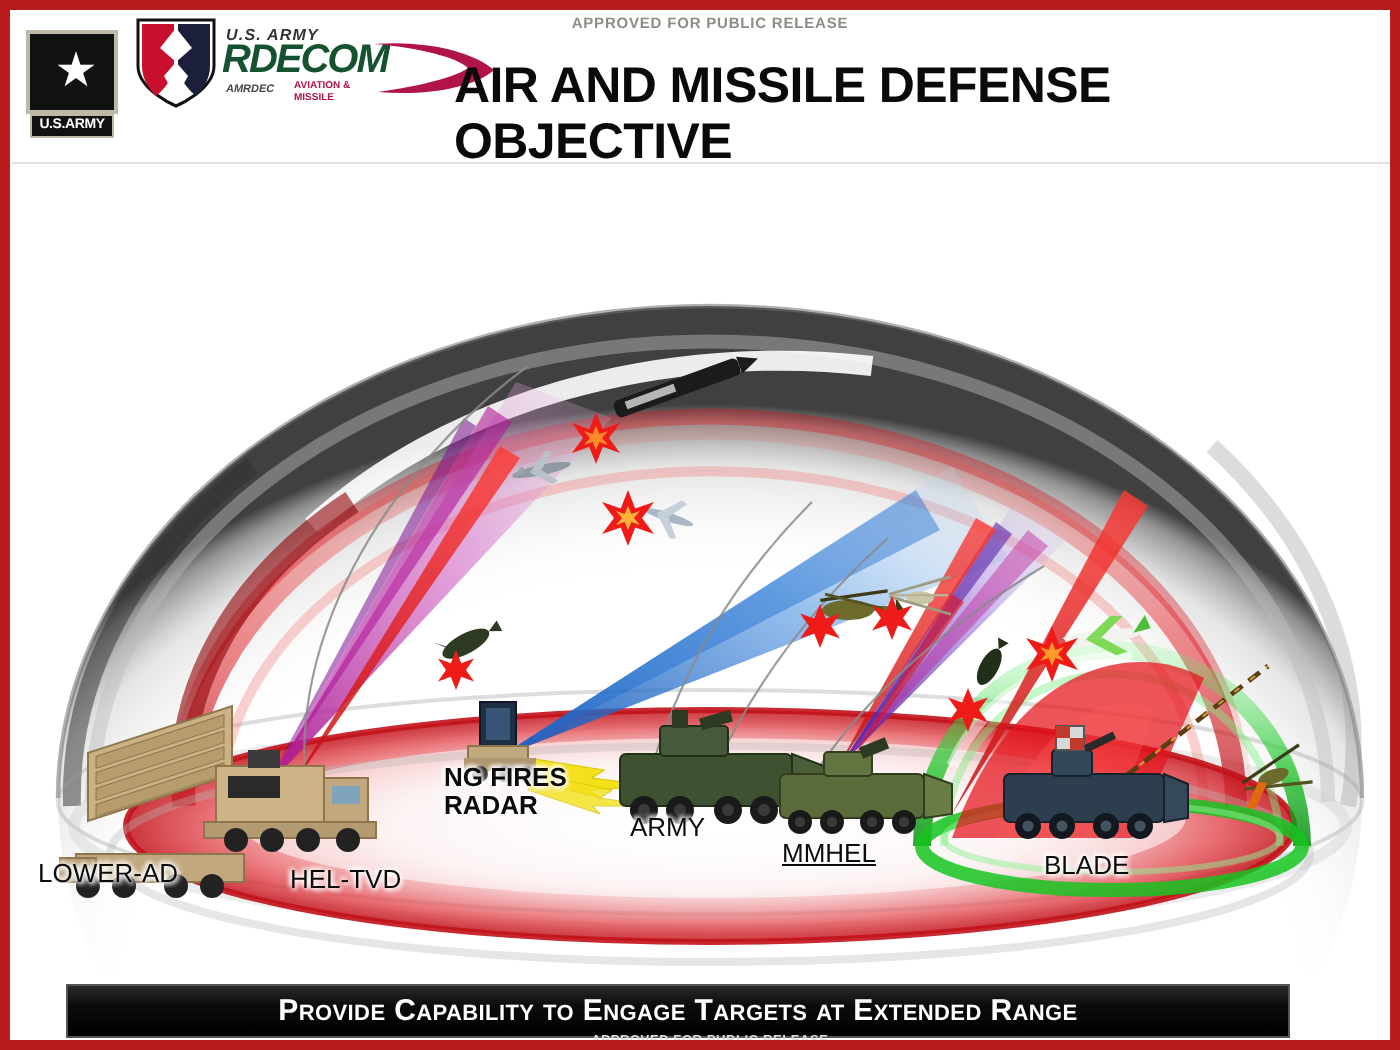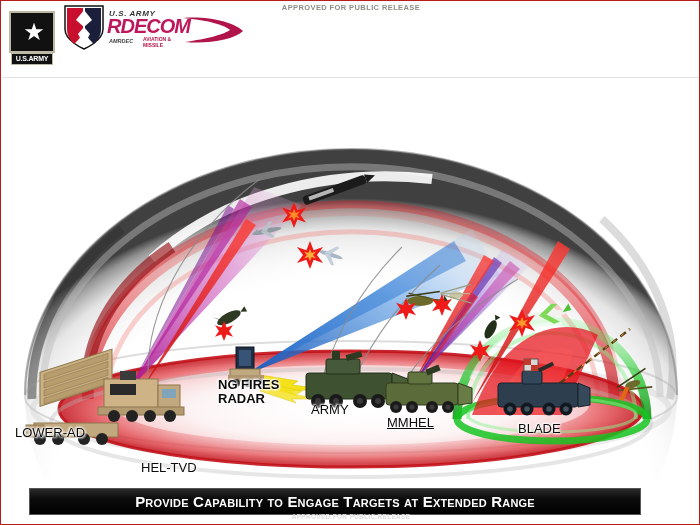--- a/index.html
+++ b/index.html
@@ -1,29 +1,29 @@
 <!DOCTYPE html>
 <html><head>
 <meta charset="utf-8">
 <style>
   html,body{margin:0;padding:0;background:#fff;}
   body{width:700px;height:525px;overflow:hidden;font-family:"Liberation Sans",sans-serif;}
-  #slide{position:relative;width:700px;height:525px;background:#ffffff;box-sizing:border-box;border:1px solid #b91c1c;overflow:hidden;}
+  #slide{position:relative;width:700px;height:525px;background:#ffffff;box-sizing:border-box;border:5px solid #b91c1c;overflow:hidden;}
 
   
   #approval{position:absolute;top:2px;left:0;width:700px;text-align:center;font-size:7.5px;font-weight:bold;letter-spacing:.4px;color:#8d8d85;}
   #army-seal{position:absolute;left:8px;top:10px;width:46px;height:56px;}
   #seal-box{position:absolute;left:0;top:0;width:46px;height:42px;background:#111;border:2px solid #bdb9a4;box-sizing:border-box;}
   #seal-star{position:absolute;left:11px;top:7px;width:24px;height:24px;color:#fff;font-size:24px;line-height:24px;text-align:center;}
   #seal-tab{position:absolute;left:2px;top:42px;width:42px;height:12px;background:#111;border:1px solid #bdb9a4;box-sizing:border-box;color:#fff;font-size:7px;font-weight:bold;text-align:center;line-height:10px;letter-spacing:-.2px;}
 
   #rdecom{position:absolute;left:62px;top:0;width:150px;height:52px;}
   #shield{position:absolute;left:0;top:2px;width:42px;height:48px;}
   #rd-top{position:absolute;left:46px;top:8px;font-size:8px;font-weight:bold;font-style:italic;color:#333;letter-spacing:.6px;}
-  #rd-main{position:absolute;left:44px;top:15px;font-size:20px;font-weight:bold;font-style:italic;color:#be185d;letter-spacing:-1px;line-height:20px;}
+  #rd-main{position:absolute;left:44px;top:15px;font-size:20px;font-weight:bold;font-style:italic;color:#14532d;letter-spacing:-1px;line-height:20px;}
   #rd-sub1{position:absolute;left:46px;top:37px;font-size:5.5px;font-weight:bold;font-style:italic;color:#444;}
   #rd-sub2{position:absolute;left:80px;top:36px;font-size:5px;font-weight:bold;color:#b0144a;line-height:5.5px;width:40px;}
   #rd-swoosh{position:absolute;left:120px;top:14px;width:62px;height:30px;}
 
   #title{position:absolute;left:222px;top:24px;width:470px;font-size:25px;font-weight:bold;color:#0a0a0a;letter-spacing:-.3px;line-height:28px;}
   #hrule{position:absolute;left:1px;top:76px;width:698px;height:1px;background:#e2e2e2;}
 
   
   #stage{position:absolute;left:1px;top:78px;width:698px;height:404px;overflow:hidden;}
   #stage svg{display:block;}
@@ -65,20 +65,21 @@
     <div id="rd-top">U.S. ARMY</div>
     <div id="rd-main">RDECOM</div>
     <div id="rd-sub1">AMRDEC</div>
     <div id="rd-sub2">AVIATION &amp;
 MISSILE</div>
     <svg id="rd-swoosh" viewBox="0 0 62 30">
       <path d="M0 3 C26 1 50 7 60 16 C50 25 26 29 2 27 C24 24 42 19 47 15 C42 10 24 5 0 3 Z" fill="#b0144a"></path>
     </svg>
   </div>
 
+  <div id="title">AIR AND MISSILE DEFENSE OBJECTIVE</div>
   <div id="hrule"></div>
 
   <div id="stage">
   <svg width="698" height="404" viewBox="0 0 698 404">
     <defs>
       <radialGradient id="gDome" cx="50%" cy="72%" r="62%">
         <stop offset="0%" stop-color="#ffffff" stop-opacity="0"></stop>
         <stop offset="72%" stop-color="#ffffff" stop-opacity="0"></stop>
         <stop offset="90%" stop-color="#cfcfcf" stop-opacity=".55"></stop>
         <stop offset="97%" stop-color="#6e6e6e" stop-opacity=".75"></stop>
@@ -401,21 +402,21 @@
         <circle cx="16" cy="42" r="2.8"></circle>
             <circle cx="33" cy="42" r="2.8"></circle>
         <circle cx="55" cy="42" r="2.8"></circle>
             <circle cx="72" cy="42" r="2.8"></circle>
       </g>
     </g>
   </svg>
   </div>
 
   <div class="plabel" style="left:14px;top:425px;">LOWER-AD</div>
-  <div class="plabel" style="left:140px;top:428px;margin-top:32px;">HEL-TVD</div>
+  <div class="plabel" style="left:140px;top:428px;">HEL-TVD</div>
   <div class="plabel" style="left:217px;top:377px;text-align:left;font-weight:bold;">NG FIRES
 RADAR</div>
   <div class="plabel" style="left:310px;top:402px;">ARMY</div>
   <div class="plabel" style="left:386px;top:415px;text-decoration:underline;">MMHEL</div>
   <div class="plabel" style="left:517px;top:421px;text-align:right;">BLADE</div>
 
   <div id="banner">
     <div id="banner-glow"></div>
     <div id="banner-text">Provide Capability to Engage Targets at Extended Range</div>
   </div>

